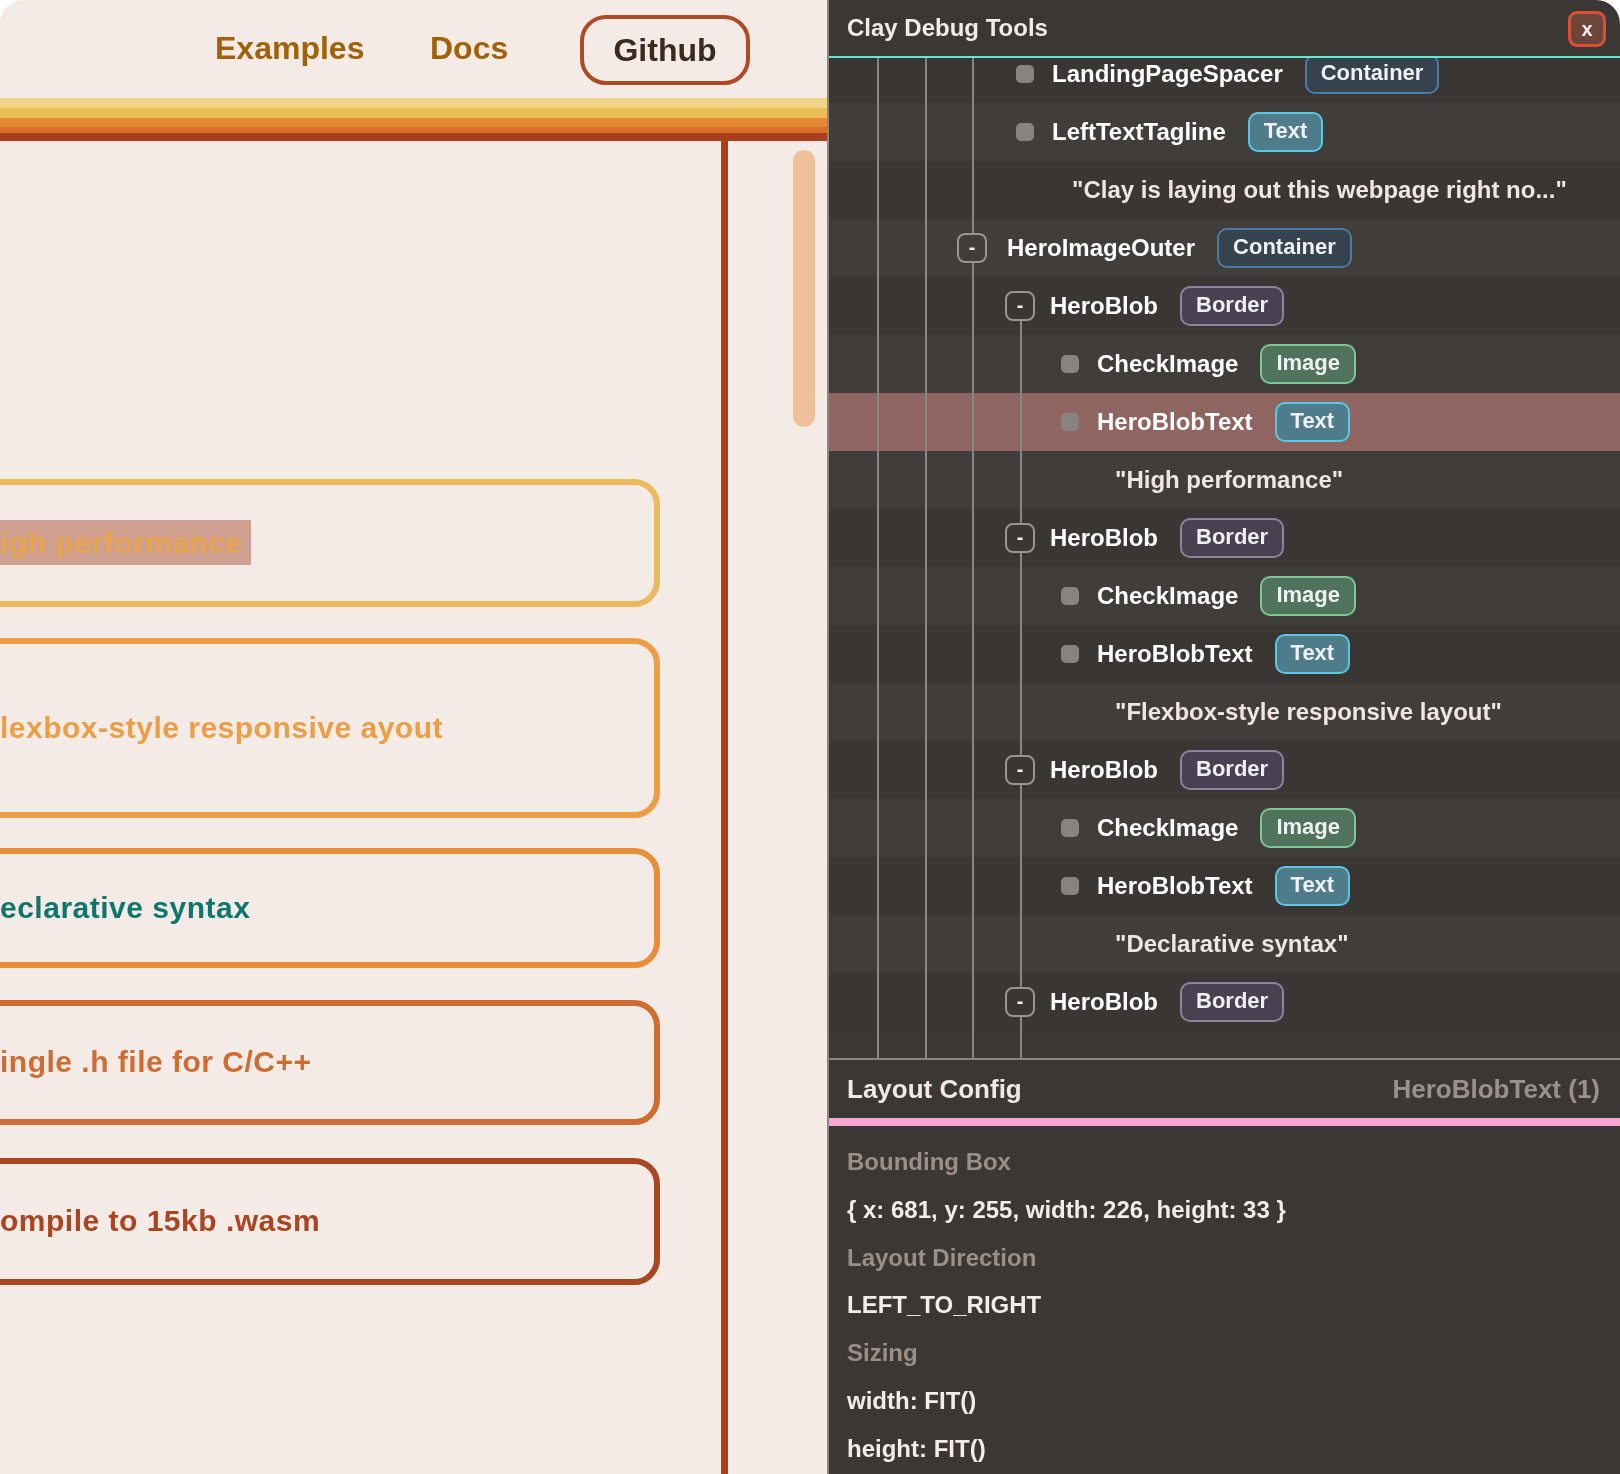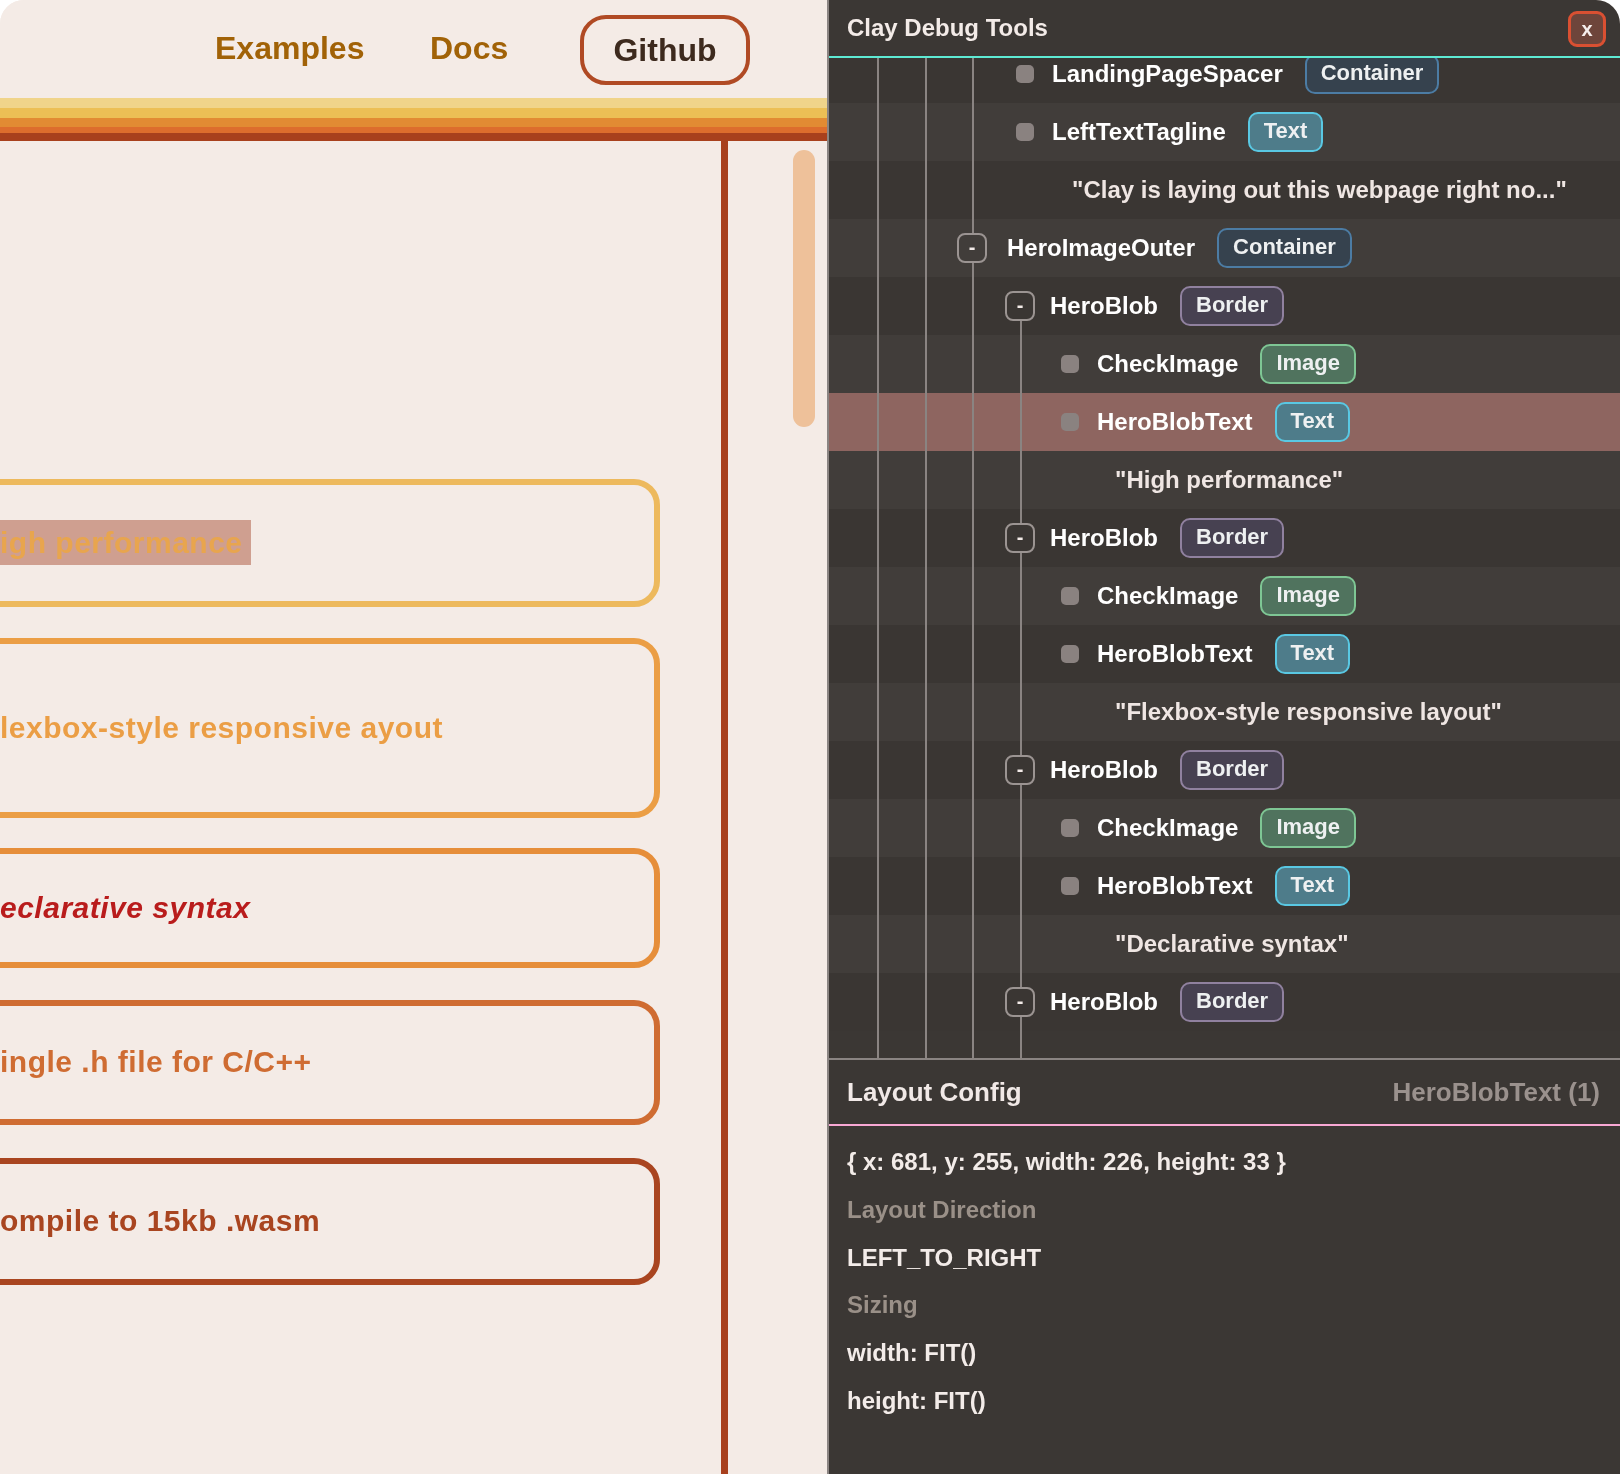--- a/index.html
+++ b/index.html
@@ -61,21 +61,21 @@
   .node-name{font-size:24px;font-weight:600;color:#ffffff;white-space:nowrap;}
   .tag-badge{
     font-size:22px;font-weight:600;color:#eef0f1;white-space:nowrap;
     padding:4px 14px 6px 14px;border-radius:10px;border:2px solid;
   }
   .preview-text{font-size:24px;font-weight:600;color:#efe6e3;white-space:nowrap;}
   .guide{position:absolute;width:2px;background:#8a8482;}
   
   .config{position:absolute;left:0;top:1058px;width:100%;height:416px;border-top:2px solid #8a8482;}
   .config-header{height:66px;display:flex;align-items:center;justify-content:space-between;
-    padding:0 20px 0 18px;border-bottom:2px solid #f9a8d4;}
+    padding:0 20px 0 18px;border-bottom:8px solid #f9a8d4;}
   .config-title{font-size:26px;font-weight:700;color:#f1e9e7;}
   .config-selected{font-size:26px;font-weight:600;color:#9a918d;margin-left:17px;}
   .config-body{padding:22px 18px 0 18px;display:flex;flex-direction:column;gap:19px;}
   .config-line{font-size:24px;font-weight:600;line-height:1.2;}
   .muted{color:#9a9088;}
   .value{color:#f3ece9;}
 </style>
 </head>
 <body>
 
@@ -99,21 +99,21 @@
     <div class="scroll-thumb"></div>
 
     <div id="features">
         <div class="feature-box" style="top: 479px; height: 128px; border-color: rgb(237, 185, 93);">
           <div class="feature-text" style="color: rgb(232, 165, 78);"><span class="hl" style="background: rgb(207, 159, 144);">igh performance</span></div>
         </div>
         <div class="feature-box" style="top: 638px; height: 180px; border-color: rgb(235, 158, 69);">
           <div class="feature-text wrap-narrow" style="color: rgb(235, 158, 69);">lexbox-style responsive ayout</div>
         </div>
         <div class="feature-box" style="top: 848px; height: 120px; border-color: rgb(230, 142, 58);">
-          <div class="feature-text" style="color: #b91c1c; font-style: italic;">eclarative syntax</div>
+          <div class="feature-text" style="color: #0f766e;">eclarative syntax</div>
         </div>
         <div class="feature-box" style="top: 1000px; height: 125px; border-color: rgb(207, 108, 50);">
           <div class="feature-text" style="color: rgb(207, 108, 50);">ingle .h file for C/C++</div>
         </div>
         <div class="feature-box" style="top: 1158px; height: 127px; border-color: rgb(169, 69, 32);">
           <div class="feature-text" style="color: rgb(169, 69, 32);">ompile to 15kb .wasm</div>
         </div>
       </div>
   </div>
 
@@ -246,20 +246,21 @@
         <div class="guide" style="left: 191px; top: 727px; height: 202px;"></div>
         <div class="guide" style="left: 191px; top: 959px; height: 41px;"></div>
       </div>
 
     <div class="config">
       <div class="config-header">
         <div class="config-title">Layout Config</div>
         <div class="config-selected">HeroBlobText (1)</div>
       </div>
       <div class="config-body" id="config-body">
+          <div class="config-line muted">Bounding Box</div>
           <div class="config-line value">{ x: 681, y: 255, width: 226, height: 33 }</div>
           <div class="config-line muted">Layout Direction</div>
           <div class="config-line value">LEFT_TO_RIGHT</div>
           <div class="config-line muted">Sizing</div>
           <div class="config-line value">width: FIT()</div>
           <div class="config-line value">height: FIT()</div>
         </div>
     </div>
   </div>
 

